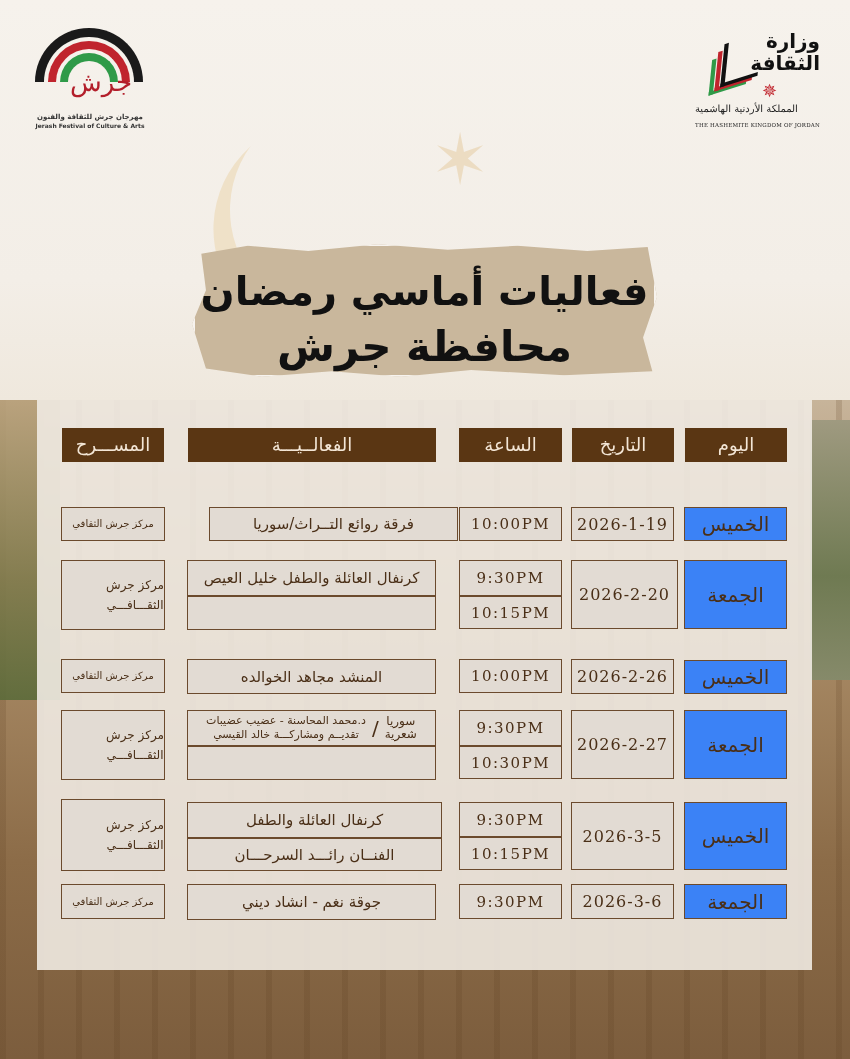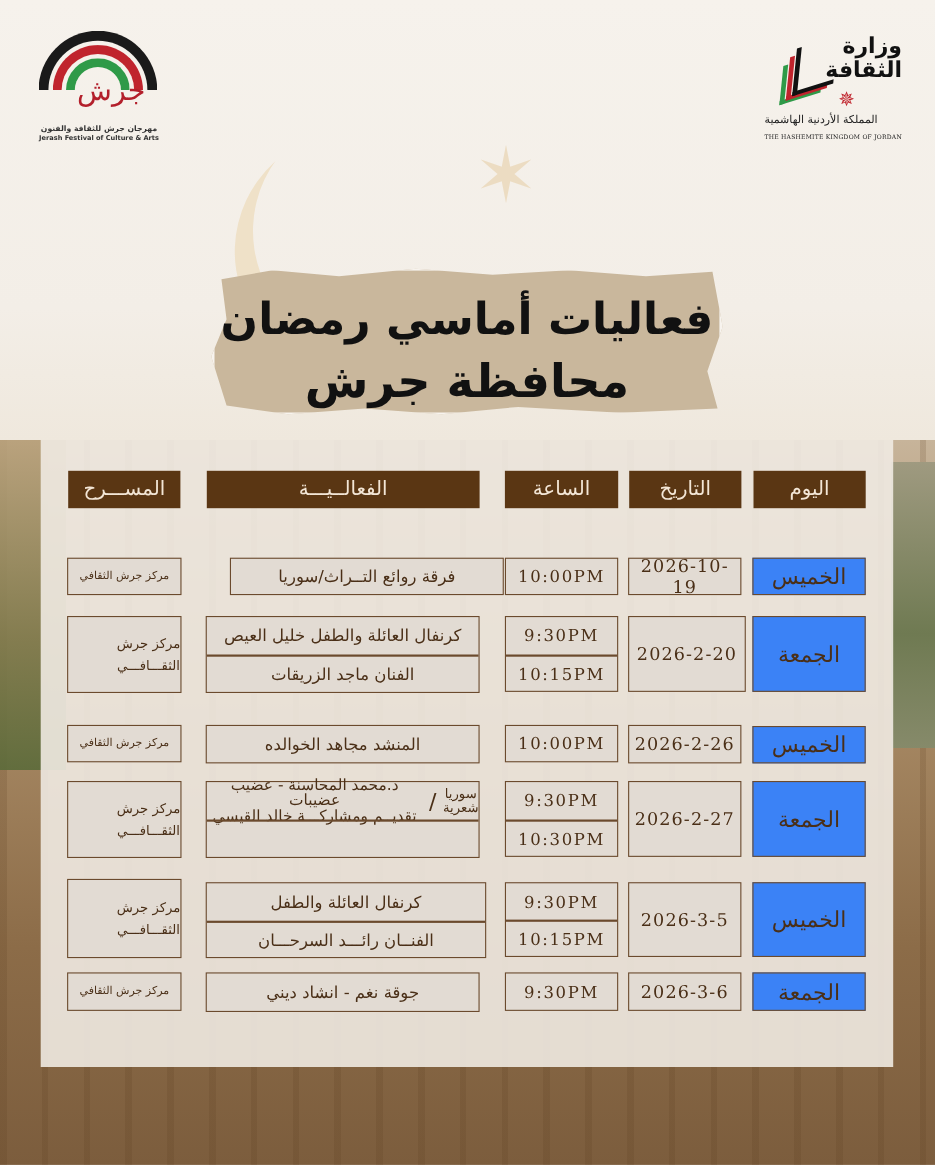--- a/index.html
+++ b/index.html
@@ -95,21 +95,21 @@
   .cell.date { font-size: 16px; font-family: "DejaVu Serif", serif; letter-spacing: 1px; direction: ltr; }
   .cell.time { font-size: 15px; font-family: "DejaVu Serif", serif; letter-spacing: 1.5px; }
   .cell.event { font-size: 15px; }
   .cell.venue { font-size: 10px; line-height: 16px; }
   .cell.venue.big { font-size: 12px; line-height: 20px; padding-left: 44px; }
   .split { position: absolute; left: 0; right: 0; height: 1.5px; background: #6b4a2d; }
   .sub { position: absolute; left: 0; right: 0; display: flex; align-items: center; justify-content: center; }
   .poetry { display: flex; align-items: center; gap: 6px; direction: rtl; }
   .poetry .kind { font-size: 12px; line-height: 13px; }
   .poetry .slash { font-size: 20px; }
-  .poetry .names { font-size: 14px; line-height: 14px; }
+  .poetry .names { font-size: 11px; line-height: 14px; }
 </style>
 </head>
 <body>
 
 <div class="bg-top"></div>
 <div class="bg-ruins"></div>
 <div class="bg-hill-left"></div>
 <div class="bg-hill-right"></div>
 <div class="panel"></div>
 
@@ -144,38 +144,37 @@
 <div class="title-line2">محافظة جرش</div>
 
 <div class="hdr" style="left:685px;width:102px;">اليوم</div>
 <div class="hdr" style="left:572px;width:102px;">التاريخ</div>
 <div class="hdr" style="left:459px;width:103px;">الساعة</div>
 <div class="hdr" style="left:188px;width:248px;">الفعالــيـــة</div>
 <div class="hdr" style="left:62px;width:102px;">المســـرح</div>
 
 <div>
   <div class="cell day" style="left:684px;top:507px;width:103px;height:34px;">الخميس</div>
-  <div class="cell date" style="left:571px;top:507px;width:103px;height:34px;">2026-10-19</div>
+  <div class="cell date" style="left:571px;top:507px;width:103px;height:34px;">2026-1-19</div>
   <div class="cell time" style="left:459px;top:507px;width:103px;height:34px;">10:00PM</div>
   <div class="cell event" style="left:187px;top:507px;width:249px;height:34px;margin-left:22px;">فرقة روائع التــراث/سوريا</div>
   <div class="cell venue" style="left:61px;top:507px;width:104px;height:34px;">مركز جرش الثقافي</div>
 </div>
 
 <div>
   <div class="cell day" style="left:684px;top:560px;width:103px;height:69px;">الجمعة</div>
   <div class="cell date" style="left:571px;top:560px;width:107px;height:69px;">2026-2-20</div>
   <div class="cell time" style="left:459px;top:560px;width:103px;height:69px;">
     <div class="sub" style="top:0;height:34px;">9:30PM</div>
     <div class="split" style="top:34px;"></div>
     <div class="sub" style="top:35px;height:33px;">10:15PM</div>
   </div>
   <div class="cell event" style="left:187px;top:560px;width:249px;height:70px;">
     <div class="sub" style="top:0;height:34px;">كرنفال العائلة والطفل خليل العيص</div>
     <div class="split" style="top:34px;"></div>
-    <div class="sub" style="top:35px;height:34px;">الفنان ماجد الزريقات</div>
   </div>
   <div class="cell venue big" style="left:61px;top:560px;width:104px;height:70px;flex-direction:column;">
     <span>مركز جرش</span>
     <span>الثقـــافـــي</span>
   </div>
 </div>
 
 <div>
   <div class="cell day" style="left:684px;top:660px;width:103px;height:34px;">الخميس</div>
   <div class="cell date" style="left:571px;top:659px;width:103px;height:35px;">2026-2-26</div>

